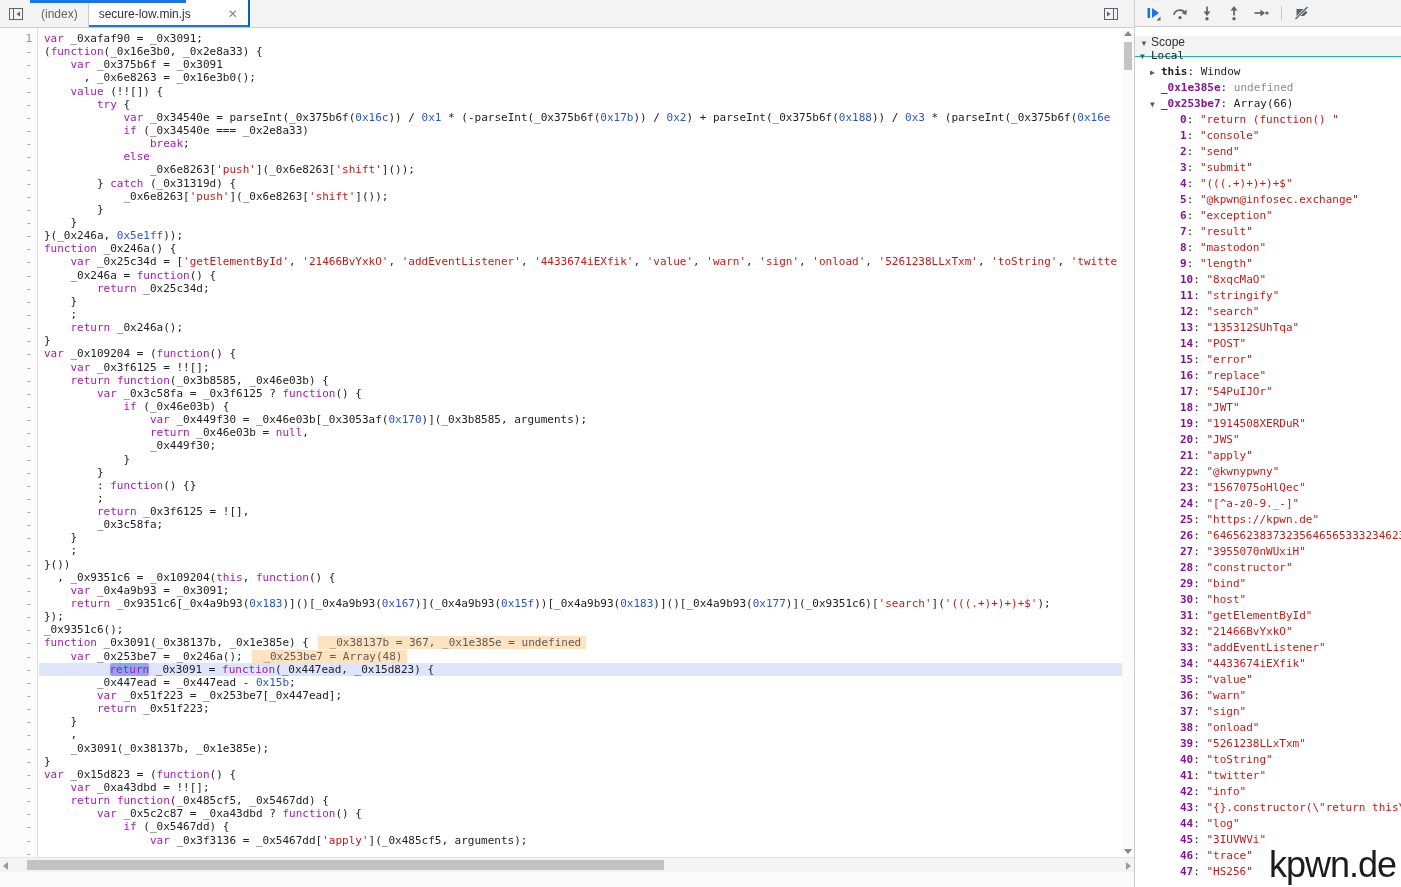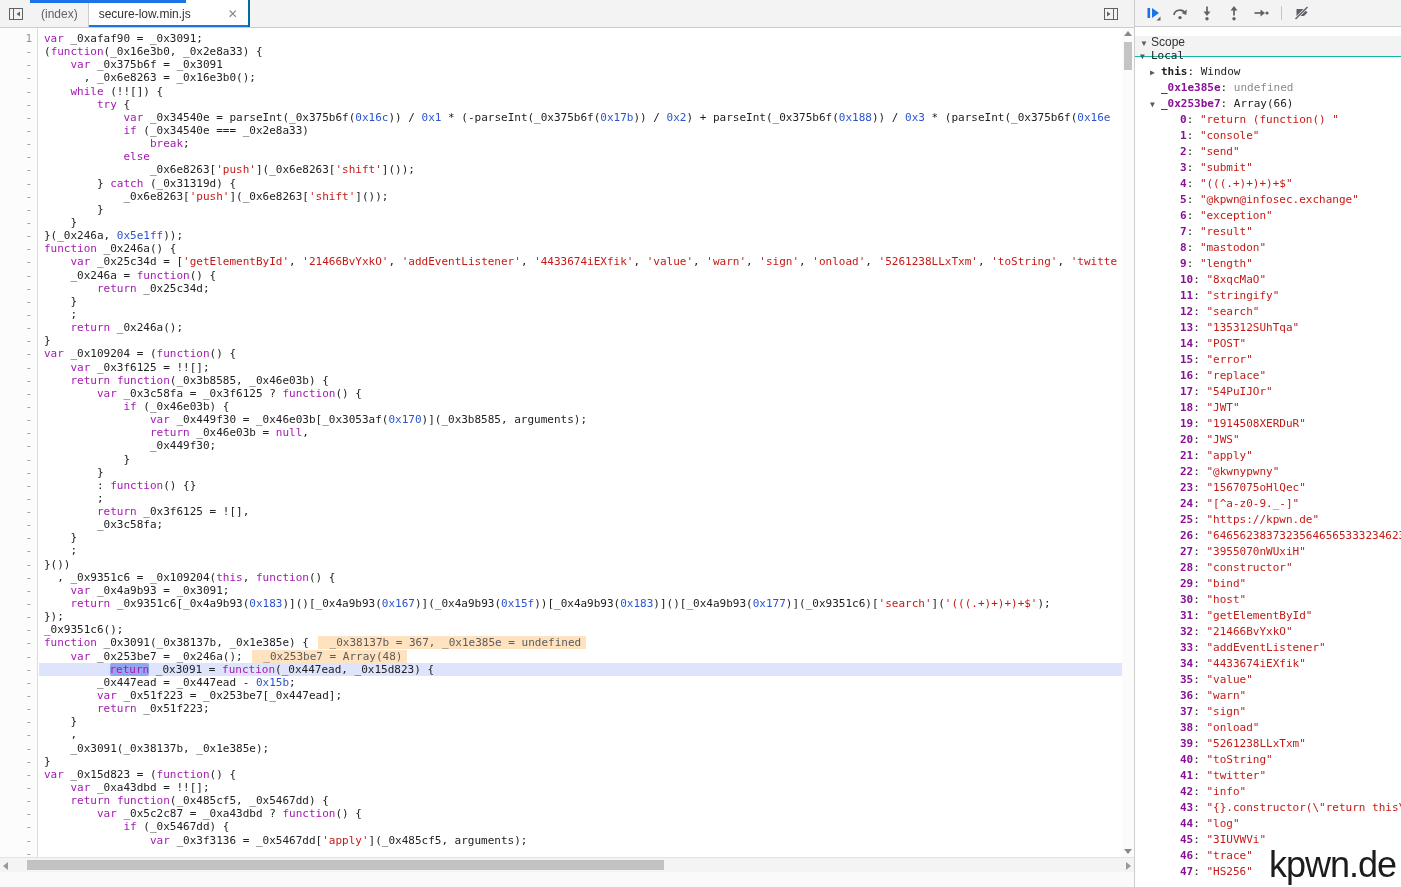--- a/index.html
+++ b/index.html
@@ -163,21 +163,21 @@
         <div class="gl">-</div>
         <div class="gl">-</div>
         <div class="gl">-</div>
         <div class="gl">-</div>
       </div>
     <div class="code">
         <div class="cl"><span class="kw">var</span> _0xafaf90 = _0x3091;</div>
         <div class="cl">(<span class="kw">function</span>(_0x16e3b0, _0x2e8a33) {</div>
         <div class="cl">    <span class="kw">var</span> _0x375b6f = _0x3091</div>
         <div class="cl">      , _0x6e8263 = _0x16e3b0();</div>
-        <div class="cl">    <span class="kw">while</span> (!![]) {</div>
+        <div class="cl">    <span class="kw">value</span> (!![]) {</div>
         <div class="cl">        <span class="kw">try</span> {</div>
         <div class="cl">            <span class="kw">var</span> _0x34540e = parseInt(_0x375b6f(<span class="num">0x16c</span>)) / <span class="num">0x1</span> * (-parseInt(_0x375b6f(<span class="num">0x17b</span>)) / <span class="num">0x2</span>) + parseInt(_0x375b6f(<span class="num">0x188</span>)) / <span class="num">0x3</span> * (parseInt(_0x375b6f(<span class="num">0x16e</span></div>
         <div class="cl">            <span class="kw">if</span> (_0x34540e === _0x2e8a33)</div>
         <div class="cl">                <span class="kw">break</span>;</div>
         <div class="cl">            <span class="kw">else</span></div>
         <div class="cl">                _0x6e8263[<span class="str">'push'</span>](_0x6e8263[<span class="str">'shift'</span>]());</div>
         <div class="cl">        } <span class="kw">catch</span> (_0x31319d) {</div>
         <div class="cl">            _0x6e8263[<span class="str">'push'</span>](_0x6e8263[<span class="str">'shift'</span>]());</div>
         <div class="cl">        }</div>
         <div class="cl">    }</div>

